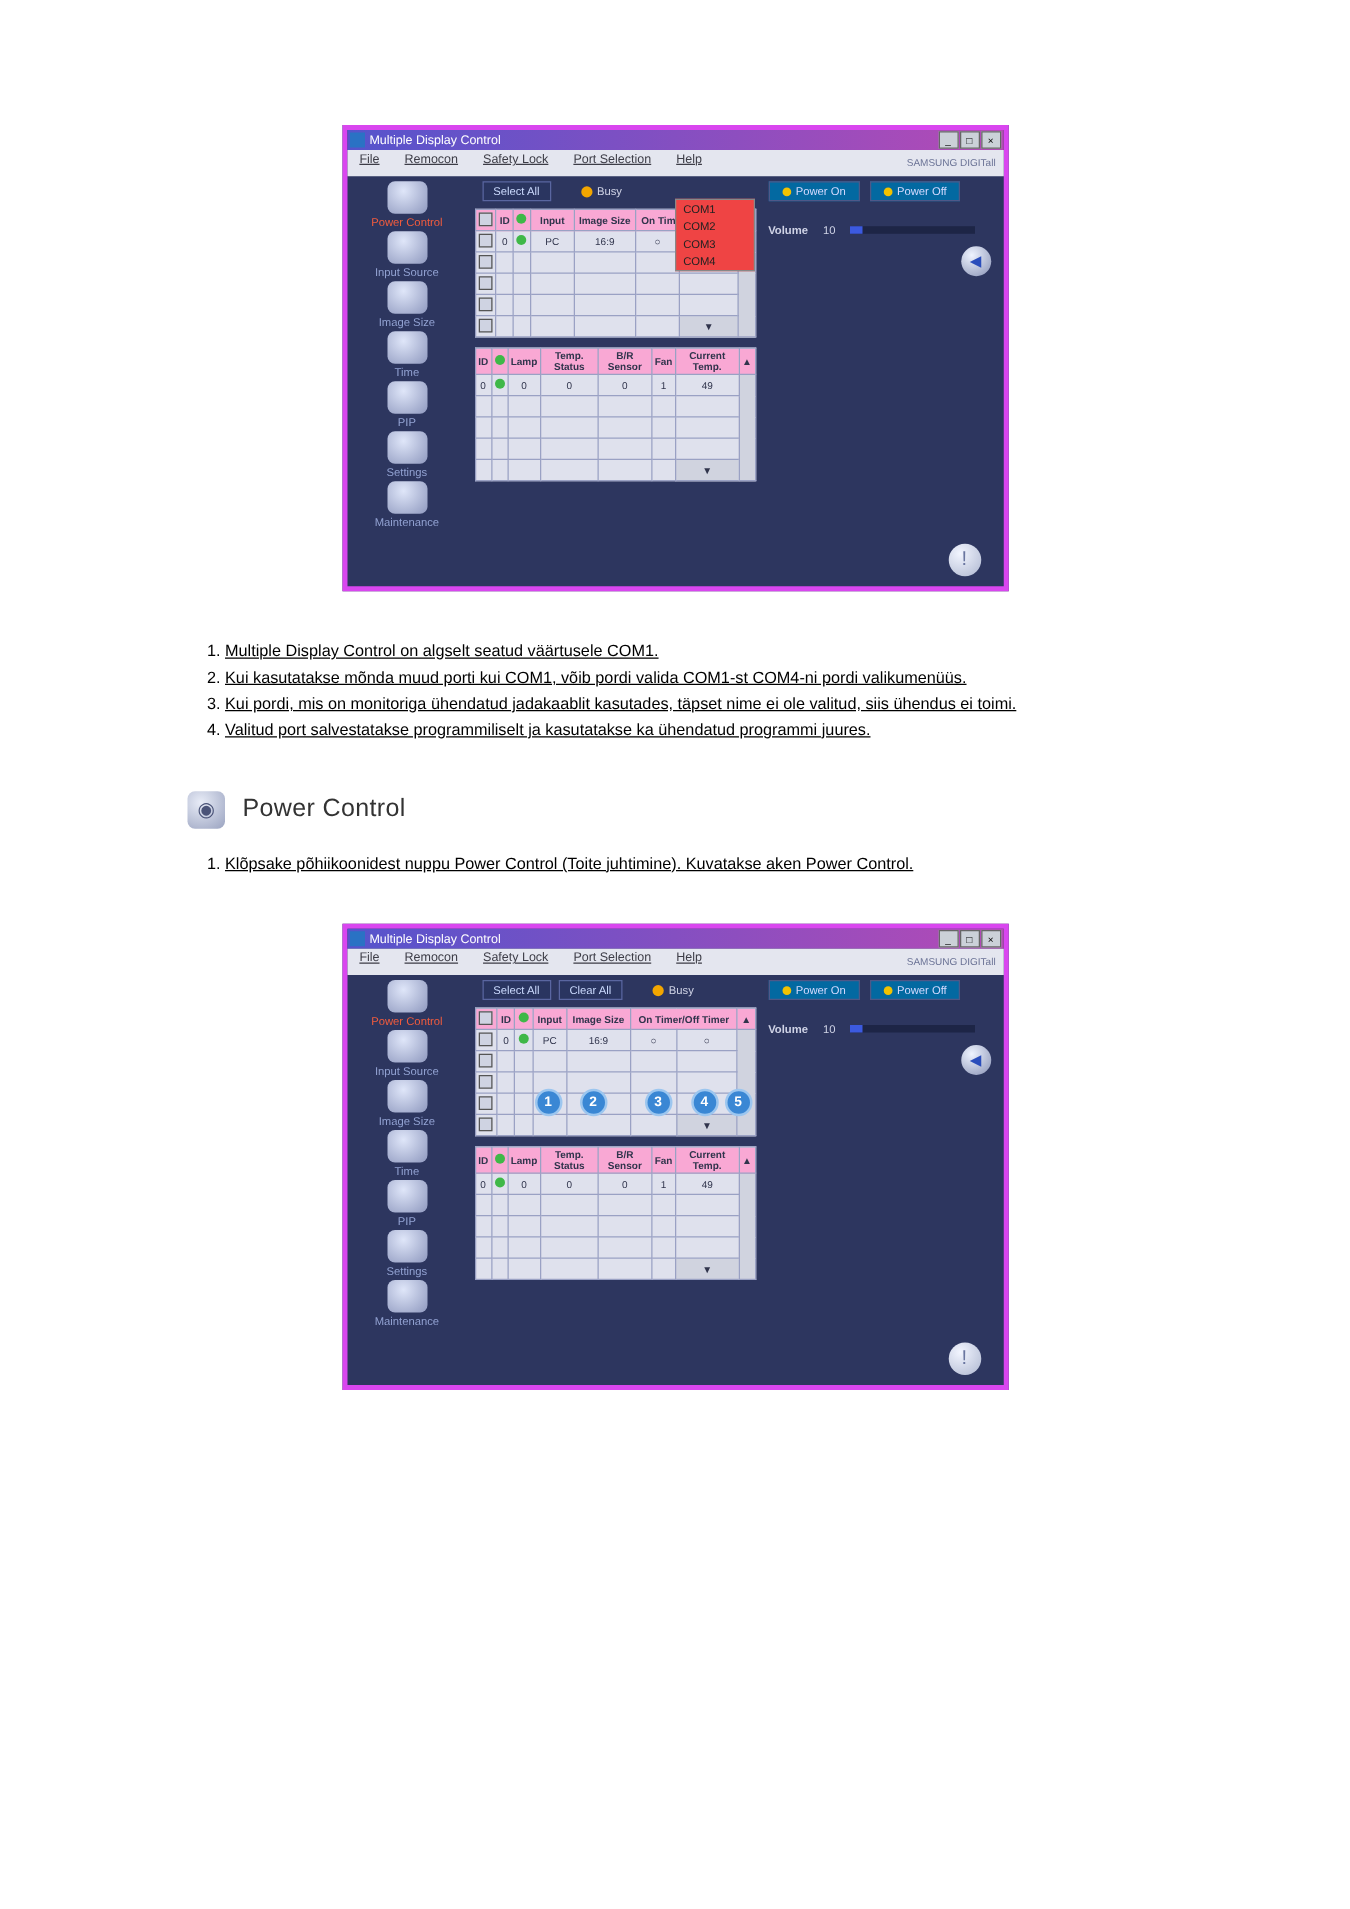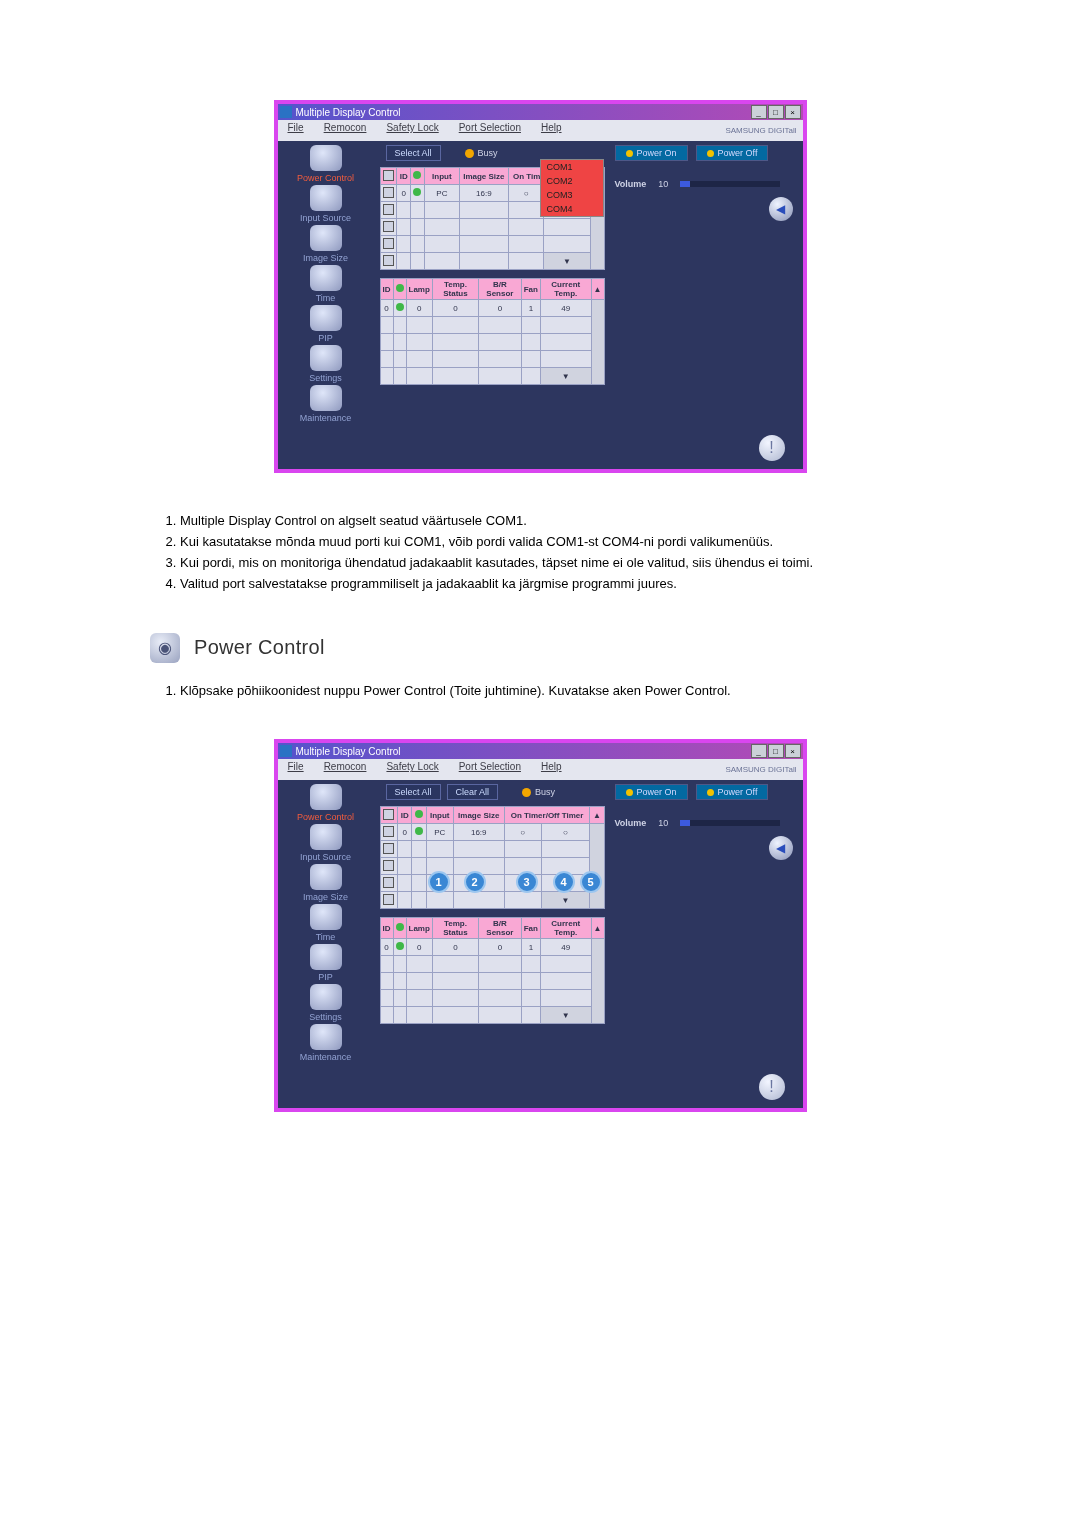--- a/index.html
+++ b/index.html
@@ -159,21 +159,21 @@
     padding: 0 18px;
   }
   .warn-icon {
     width: 26px; height: 26px; border-radius: 50%;
     background: radial-gradient(circle at 35% 30%, #f2f5ff, #aeb7d0);
     color: #6a76a0;
     display: flex; align-items: center; justify-content: center;
     font-size: 16px;
   }
   
-  ol.notes { margin: 30px 0 40px 90px; padding-left: 20px; }
+  ol.notes { margin: 30px 0 40px 90px; padding-left: 20px; text-decoration: underline; }
   ol.notes li { font-size: 13px; margin: 4px 0; line-height: 1.3; }
   .section-head {
     display: flex; align-items: center; gap: 14px;
     margin: 20px 0 20px 80px;
   }
   .section-icon {
     width: 30px; height: 30px; border-radius: 6px;
     background: radial-gradient(circle at 35% 30%, #e8ecf7, #9aa3c0);
     display: flex; align-items: center; justify-content: center;
     font-size: 16px; color: #4a5378;
@@ -409,21 +409,21 @@
     </div>
     <div class="statusbar">
         <div class="warn-icon">!</div>
       </div>
   </div>
 
   <ol class="notes">
     <li>Multiple Display Control on algselt seatud väärtusele COM1.</li>
     <li>Kui kasutatakse mõnda muud porti kui COM1, võib pordi valida COM1-st COM4-ni pordi valikumenüüs.</li>
     <li>Kui pordi, mis on monitoriga ühendatud jadakaablit kasutades, täpset nime ei ole valitud, siis ühendus ei toimi.</li>
-    <li>Valitud port salvestatakse programmiliselt ja jadakaablit ka järgmise programmi juures.</li>
+    <li>Valitud port salvestatakse programmiliselt ja kasutatakse ka ühendatud programmi juures.</li>
   </ol>
 
   <div class="section-head">
     <div class="section-icon">◉</div>
     <div class="section-title">Power Control</div>
   </div>
 
   <ol class="notes" style="margin-top:0;">
     <li>Klõpsake põhiikoonidest nuppu Power Control (Toite juhtimine). Kuvatakse aken Power Control.</li>
   </ol>

